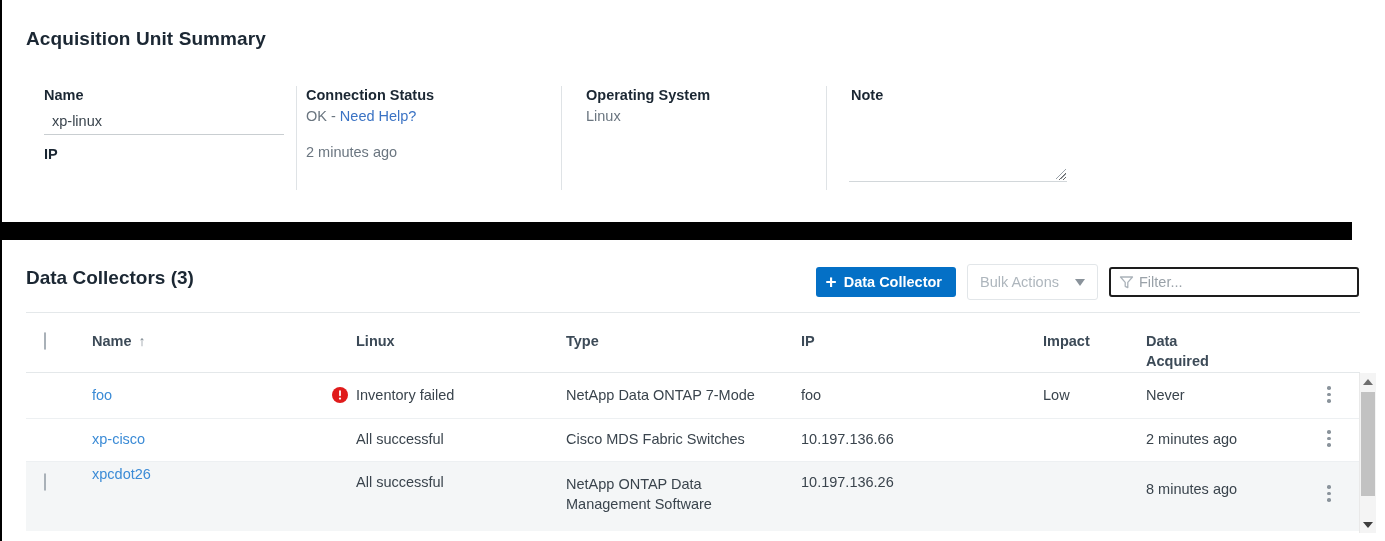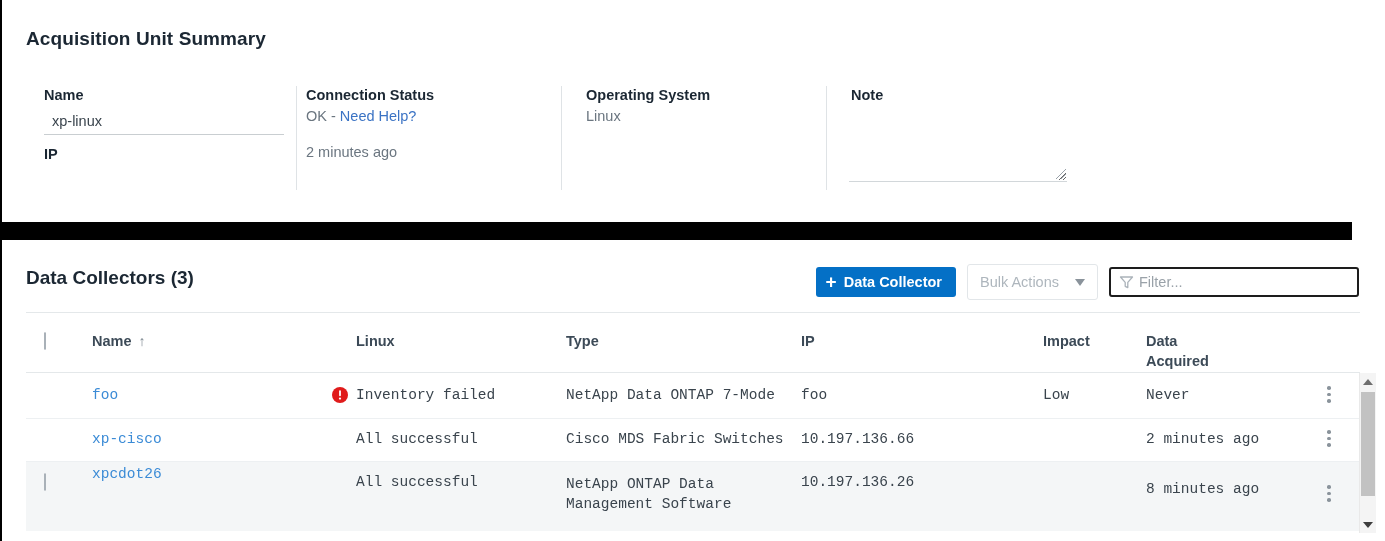--- a/index.html
+++ b/index.html
@@ -228,21 +228,21 @@
   }
   .row {
     position: relative;
     box-sizing: border-box;
     border-bottom: 1px solid #edf0f2;
   }
   .row.r1 { height: 46px; }
   .row.r2 { height: 43px; text-align: center; }
   .row.r3 { height: 69px; background: #f4f6f7; border-bottom: none; }
 
-  .cell { position: absolute; font-size: 14.5px; color: #3a444d; font-family: Liberation Mono, monospace; }
+  .cell { position: absolute; font-size: 14.5px; color: #3a444d; }
   .th {
     position: absolute;
     font-size: 14.5px;
     font-weight: bold;
     color: #3c4a57;
     line-height: 20px;
   }
   
   .col-check { left: 18px; }
   .col-name  { left: 66px; }

